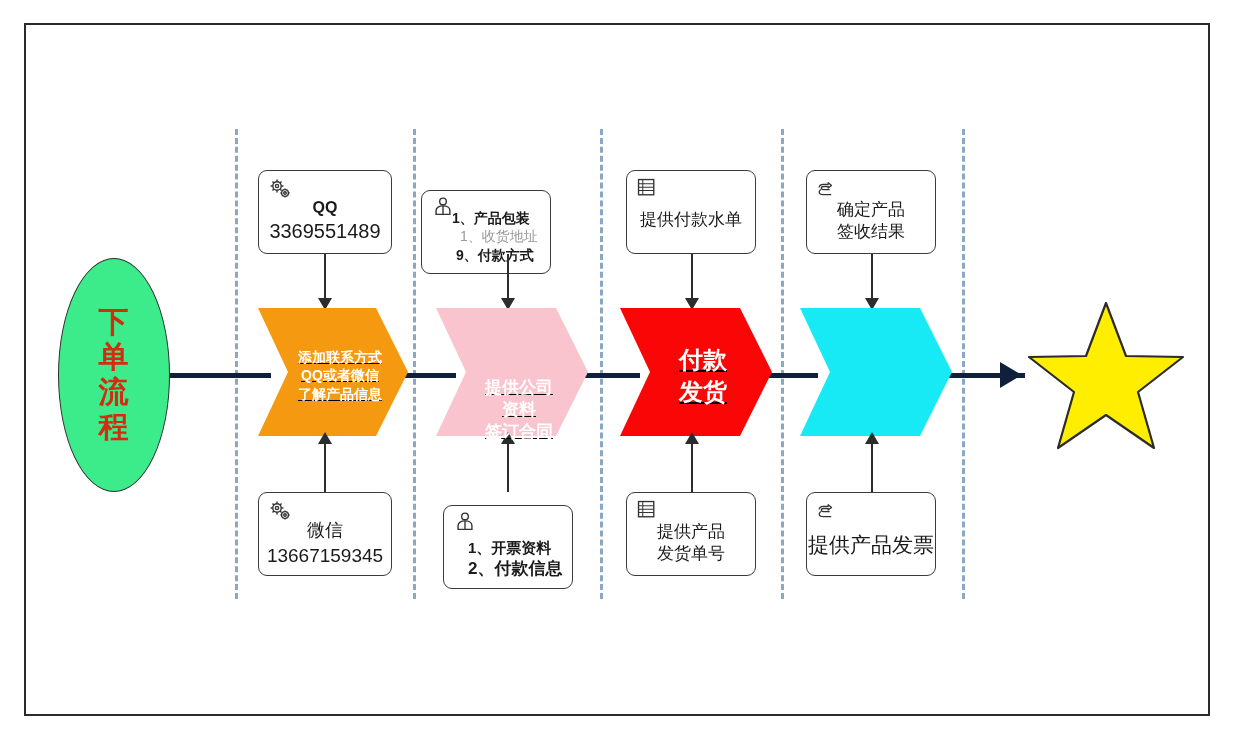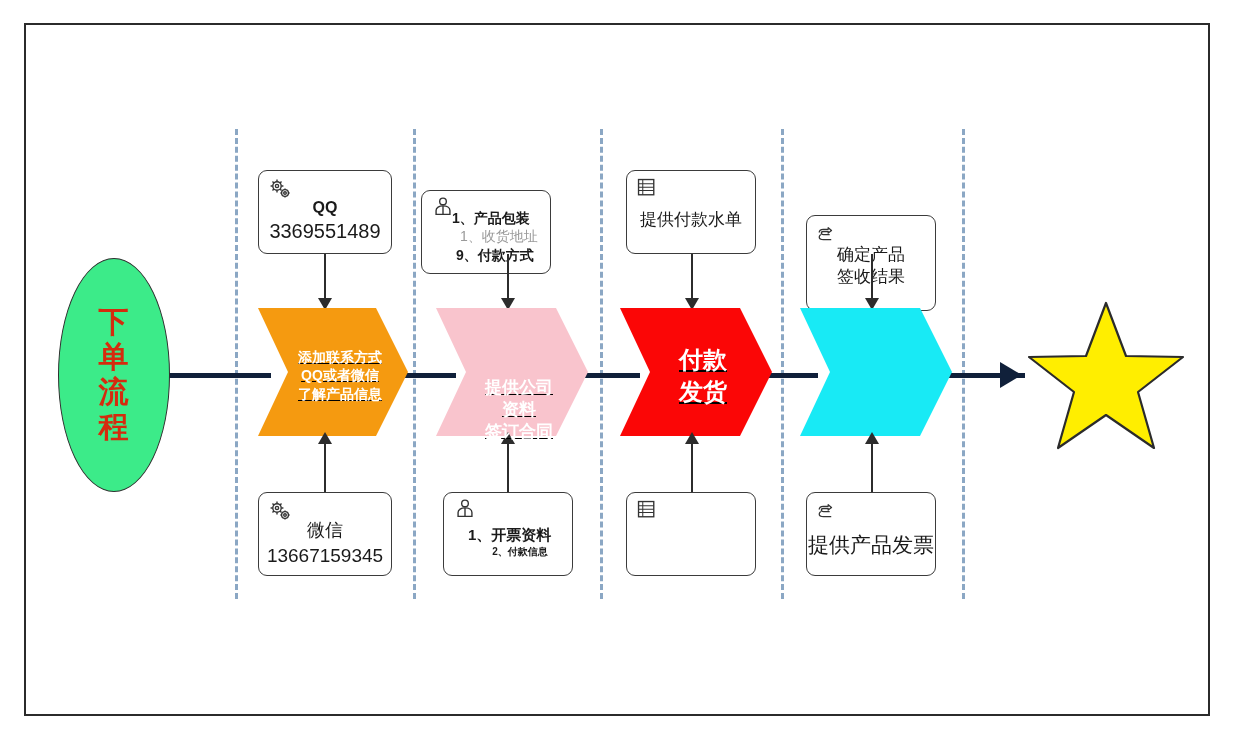--- a/index.html
+++ b/index.html
@@ -140,33 +140,33 @@
     </svg>
     <div class="lbl" style="font-size:17px;padding-left:14px;">
       <div>提供公司</div>
       <div>资料</div>
       <div>签订合同</div>
     </div>
   </div>
 
   <div class="ah-up" style="left:501px;top:432px;"></div>
   <div class="conn" style="left:507px;top:442px;height:50px;"></div>
-  <div class="box" style="left:443px;top:492px;width:130px;height:84px;padding-left:12px;">
+  <div class="box" style="left:443px;top:505px;width:130px;height:84px;padding-left:12px;">
     <span class="bi" style="top:4px;">
       <svg viewBox="0 0 26 26" width="24" height="24">
         <g fill="none" stroke="#333" stroke-width="1.5">
           <circle cx="13" cy="7" r="3.6"></circle>
           <path d="M5.5 21v-4.2c0-3.2 3.4-5 7.5-5s7.5 1.8 7.5 5V21z"></path>
           <path d="M13 11.8V21"></path>
         </g>
       </svg>
     </span>
     <div class="btxt listy" style="top:32px;padding-left:24px;">
       <div class="li-row" style="font-weight:bold;font-size:15px;">1、开票资料</div>
-      <div class="li-row" style="font-weight:bold;font-size:10px;text-align:center;">2、付款信息</div>
+      <div class="li-row" style="font-weight:bold;font-size:17px;">2、付款信息</div>
     </div>
   </div>
 
   <div class="box" style="left:626px;top:170px;width:130px;height:84px;">
     <span class="bi" style="top:6px;">
       <svg viewBox="0 0 26 26" width="22" height="22">
         <rect x="3" y="3" width="18" height="18" fill="none" stroke="#333" stroke-width="1.6"></rect>
         <path d="M3 8h18M3 12h18M3 16h18M8 3v18" stroke="#333" stroke-width="1.2"></path>
       </svg>
     </span>
@@ -189,23 +189,27 @@
 
   <div class="ah-up" style="left:685px;top:432px;"></div>
   <div class="conn" style="left:691px;top:442px;height:50px;"></div>
   <div class="box" style="left:626px;top:492px;width:130px;height:84px;">
     <span class="bi" style="top:6px;">
       <svg viewBox="0 0 26 26" width="22" height="22">
         <rect x="3" y="3" width="18" height="18" fill="none" stroke="#333" stroke-width="1.6"></rect>
         <path d="M3 8h18M3 12h18M3 16h18M8 3v18" stroke="#333" stroke-width="1.2"></path>
       </svg>
     </span>
-  </div>
-
-  <div class="box" style="left:806px;top:170px;width:130px;height:96px;margin-top:45px;">
+    <div class="btxt" style="top:28px;">
+      <div style="font-size:17px;">提供产品</div>
+      <div style="font-size:17px;">发货单号</div>
+    </div>
+  </div>
+
+  <div class="box" style="left:806px;top:170px;width:130px;height:84px;">
     <span class="bi" style="top:6px;">
       <svg viewBox="0 0 26 26" width="24" height="24">
         <g fill="none" stroke="#333" stroke-width="1.4" stroke-linejoin="round">
           <path d="M3.5 11.5c0-2.2 2-3.6 4.4-3.6h5.3V6.2l3.6 2.9-3.6 2.9v-1.7H8.2c-1.4 0-2.4.6-2.4 1.6s1 1.7 2.4 1.7h6.6"></path>
           <path d="M5.2 13.6c-1 .7-1.7 1.6-1.7 2.6 0 1.7 2 2.9 4.6 2.9h8.4"></path>
         </g>
       </svg>
     </span>
     <div class="btxt" style="top:28px;">
       <div style="font-size:17px;">确定产品</div>

